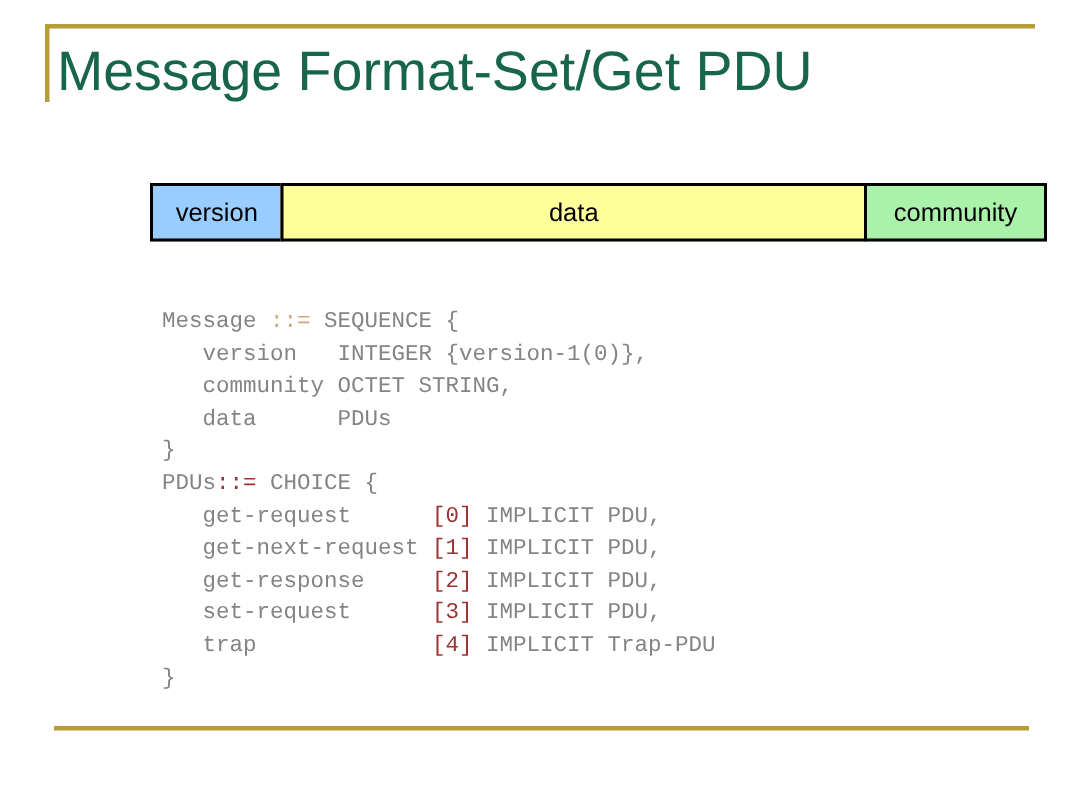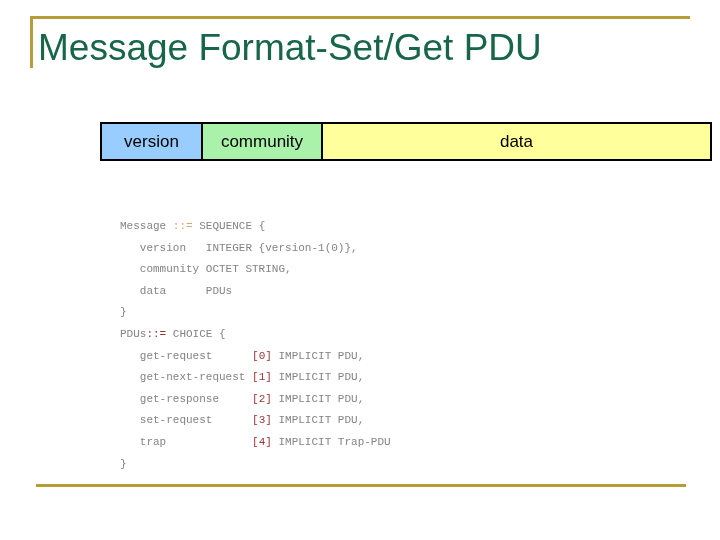--- a/index.html
+++ b/index.html
@@ -56,48 +56,48 @@
     box-sizing: border-box;
     border: 2px solid var(--cell-border, #000000);
     color: var(--cell-text, #000000);
     font-size: 17px;
     display: flex;
     align-items: center;
     justify-content: center;
     height: 39px;
   }
   .pdu-cell + .pdu-cell { margin-left: -2px; }
-  [data-name="pdu-field-version"]   { width: 103px; text-align: center; }
+  [data-name="pdu-field-version"]   { width: 89px; text-align: center; }
   [data-name="pdu-field-community"] { width: 122px; }
   [data-name="pdu-field-data"]      { width: 391px; }
   
   .code {
     position: absolute;
     left: 104px; top: 200px;
-    margin: 16px;
+    margin: 4px;
     font-family: "Liberation Mono", "DejaVu Sans Mono", monospace;
-    font-size: 11px;
+    font-size: 15px;
     line-height: 21.6px;
     white-space: pre;
     color: var(--code-gray, #848484);
   }
   .tok-plain  { color: var(--code-gray, #848484); }
   .tok-tan    { color: var(--assign-tan, #D0A878); }
   .tok-maroon { color: var(--tag-maroon, #993333); }
 </style>
 </head>
 <body>
 
 <div class="slide" data-name="slide">
   <div class="top-rule" data-name="title-top-rule"></div>
   <div class="left-rule" data-name="title-left-rule"></div>
   <h1 class="title" data-name="slide-title">Message Format-Set/Get PDU</h1>
 
   <div class="pdu-table" data-name="pdu-format-table">
       <div class="pdu-cell" data-name="pdu-field-version" style="background: rgb(153, 204, 255);">version</div>
+      <div class="pdu-cell" data-name="pdu-field-data" style="background: rgb(255, 255, 155);">data</div>
       <div class="pdu-cell" data-name="pdu-field-community" style="background: rgb(170, 242, 170);">community</div>
-      <div class="pdu-cell" data-name="pdu-field-data" style="background: rgb(255, 255, 155);">data</div>
     </div>
 
   <pre class="code" data-name="asn1-code-block"><div data-name="code-line"><span class="tok-plain" data-name="code-text">Message </span><span class="tok-tan" data-name="code-token-tan">::=</span><span class="tok-plain" data-name="code-text"> SEQUENCE {</span></div><div data-name="code-line"><span class="tok-plain" data-name="code-text">   version   INTEGER {version-1(0)},</span></div><div data-name="code-line"><span class="tok-plain" data-name="code-text">   community OCTET STRING,</span></div><div data-name="code-line"><span class="tok-plain" data-name="code-text">   data      PDUs</span></div><div data-name="code-line"><span class="tok-plain" data-name="code-text">}</span></div><div data-name="code-line"><span class="tok-plain" data-name="code-text">PDUs</span><span class="tok-maroon" data-name="code-token-maroon">::=</span><span class="tok-plain" data-name="code-text"> CHOICE {</span></div><div data-name="code-line"><span class="tok-plain" data-name="code-text">   get-request      </span><span class="tok-maroon" data-name="code-token-maroon">[0]</span><span class="tok-plain" data-name="code-text"> IMPLICIT PDU,</span></div><div data-name="code-line"><span class="tok-plain" data-name="code-text">   get-next-request </span><span class="tok-maroon" data-name="code-token-maroon">[1]</span><span class="tok-plain" data-name="code-text"> IMPLICIT PDU,</span></div><div data-name="code-line"><span class="tok-plain" data-name="code-text">   get-response     </span><span class="tok-maroon" data-name="code-token-maroon">[2]</span><span class="tok-plain" data-name="code-text"> IMPLICIT PDU,</span></div><div data-name="code-line"><span class="tok-plain" data-name="code-text">   set-request      </span><span class="tok-maroon" data-name="code-token-maroon">[3]</span><span class="tok-plain" data-name="code-text"> IMPLICIT PDU,</span></div><div data-name="code-line"><span class="tok-plain" data-name="code-text">   trap             </span><span class="tok-maroon" data-name="code-token-maroon">[4]</span><span class="tok-plain" data-name="code-text"> IMPLICIT Trap-PDU</span></div><div data-name="code-line"><span class="tok-plain" data-name="code-text">}</span></div></pre>
 
   <div class="bottom-rule" data-name="bottom-rule"></div>
 </div>
 
 </body></html>

